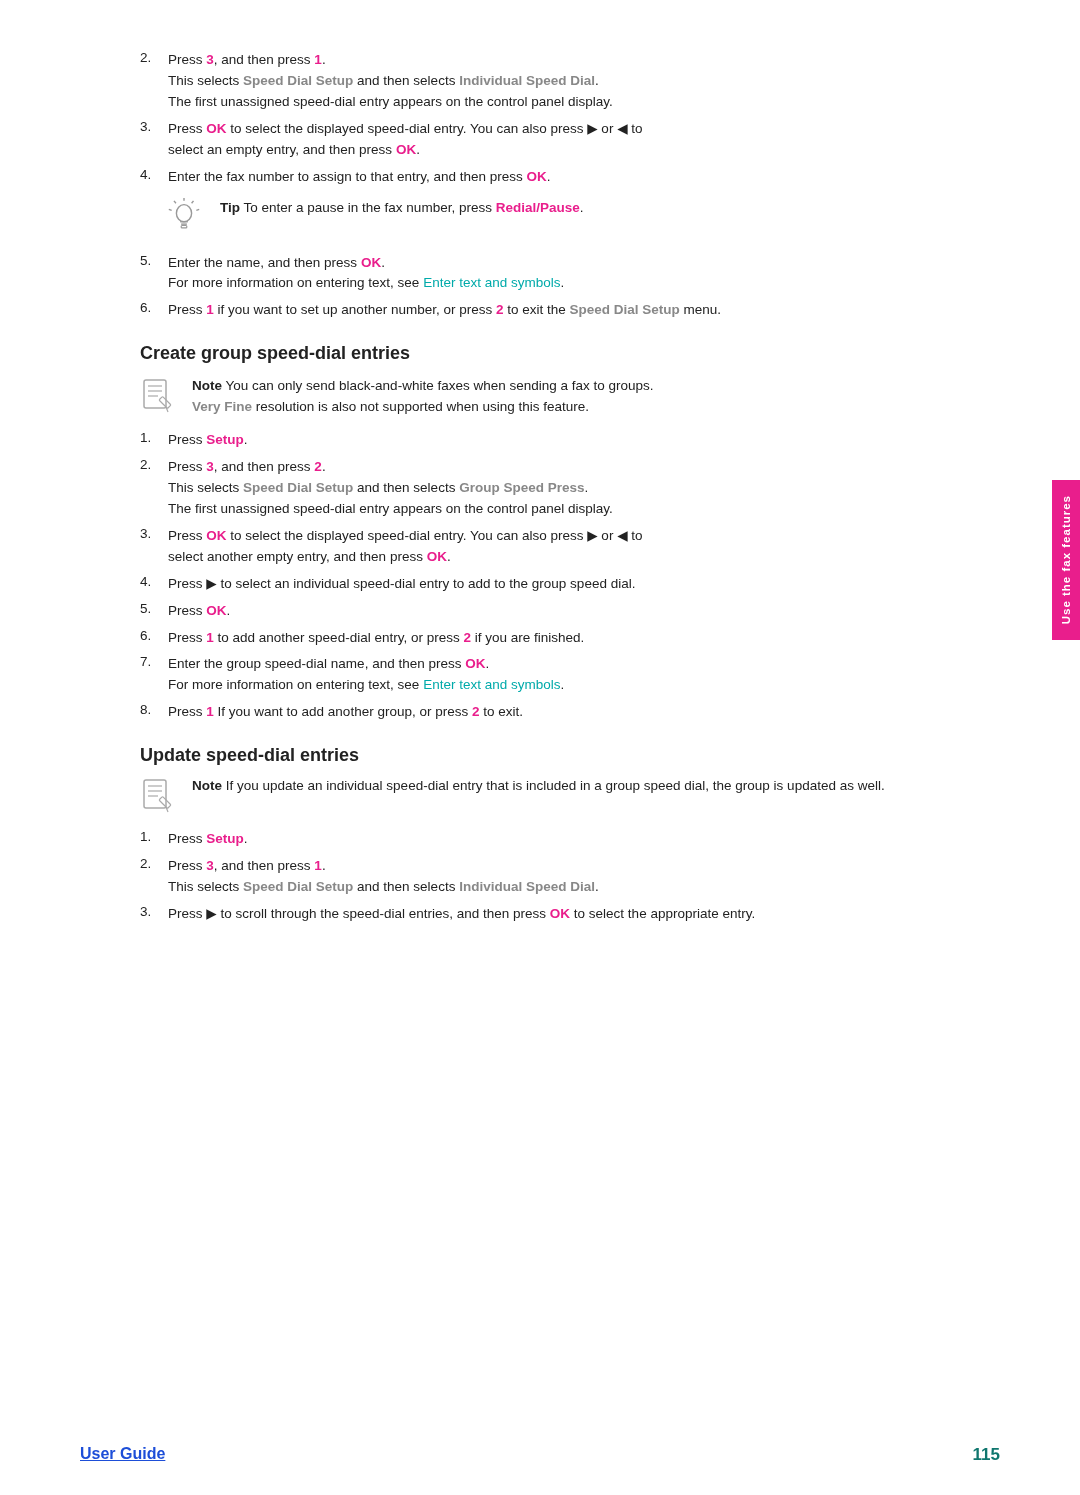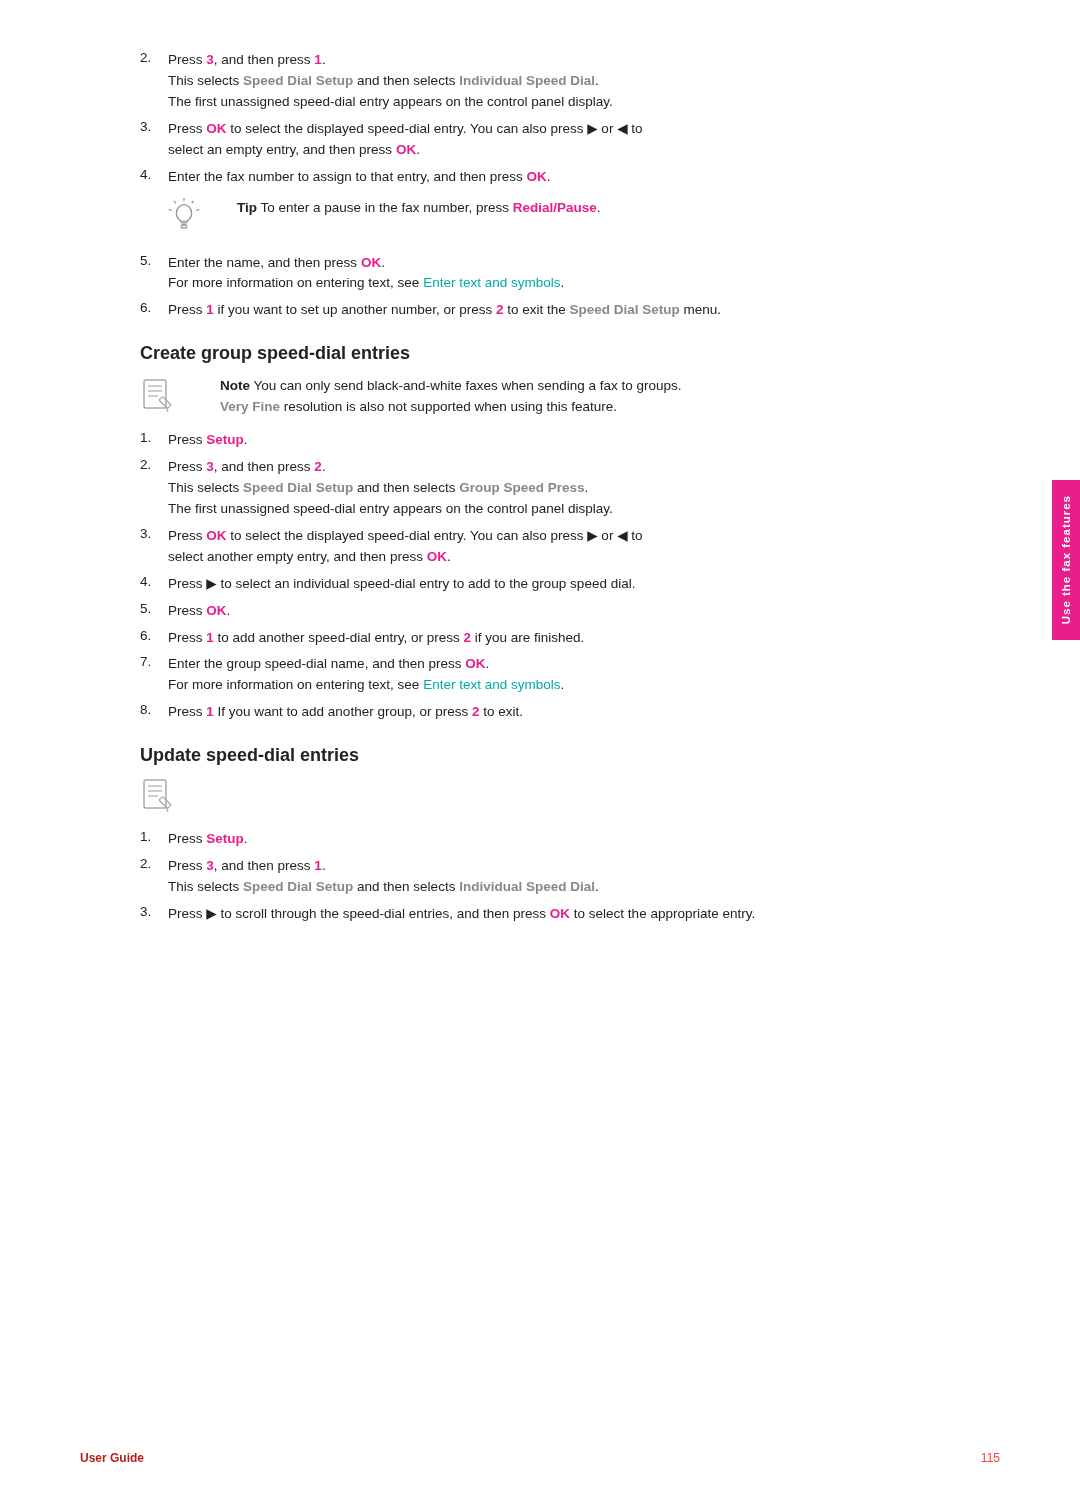--- a/index.html
+++ b/index.html
@@ -120,27 +120,29 @@
       position: absolute;
       bottom: 30px;
       left: 0;
       right: 0;
       display: flex;
       justify-content: space-between;
       padding: 0 80px;
       border-top: none;
     }
     .footer-left {
-      color: #b91c1c;
-      font-size: 12px;
+      color: #1d4ed8;
+      font-size: 16px;
       font-weight: bold;
+      text-decoration: underline;
     }
     .footer-right {
-      color: #ef4444;
-      font-size: 12px;
+      color: #0f766e;
+      font-size: 17px;
+      font-weight: bold;
     }
   </style>
 </head>
 <body>
 
 <div class="page">
 
   <div class="side-tab">
     <span class="side-tab-text">Use the fax features</span>
   </div>
@@ -167,21 +169,21 @@
       </li>
 
       <li>
         <span class="li-num">4.</span>
         <span class="li-content">
           Enter the fax number to assign to that entry, and then press <span class="pink">OK</span>.
         </span>
       </li>
     </ol>
 
-    <div class="tip-box" style="margin-left: 28px; margin-top: 4px; gap: 17px;">
+    <div class="tip-box" style="margin-left: 28px; margin-top: 4px;">
       <div class="tip-icon">
         
         <svg viewBox="0 0 32 40" width="32" height="40" xmlns="http://www.w3.org/2000/svg">
 
           <line x1="16" y1="3" x2="16" y2="0" stroke="#999" stroke-width="1.5"></line>
           <line x1="24" y1="5.5" x2="26" y2="3" stroke="#999" stroke-width="1.5"></line>
           <line x1="7.5" y1="5.5" x2="5.5" y2="3" stroke="#999" stroke-width="1.5"></line>
           <line x1="29" y1="13" x2="32" y2="12" stroke="#999" stroke-width="1.5"></line>
           <line x1="3" y1="13" x2="0" y2="12" stroke="#999" stroke-width="1.5"></line>
 
@@ -210,21 +212,21 @@
         <span class="li-num">6.</span>
         <span class="li-content">
           Press <span class="pink">1</span> if you want to set up another number, or press <span class="pink">2</span> to exit the <span class="gray-bold">Speed Dial Setup</span> menu.
         </span>
       </li>
     </ol>
 
     <div class="section-heading">Create group speed-dial entries</div>
 
 
-    <div class="note-box" style="margin-left: 0; gap: 28px;">
+    <div class="note-box" style="margin-left: 0;">
       <div class="note-icon">
         
         <svg viewBox="0 0 36 36" width="36" height="36" xmlns="http://www.w3.org/2000/svg">
           <rect x="4" y="2" width="22" height="28" rx="2" fill="none" stroke="#aaa" stroke-width="1.5"></rect>
           <line x1="8" y1="8" x2="22" y2="8" stroke="#aaa" stroke-width="1.2"></line>
           <line x1="8" y1="13" x2="22" y2="13" stroke="#aaa" stroke-width="1.2"></line>
           <line x1="8" y1="18" x2="18" y2="18" stroke="#aaa" stroke-width="1.2"></line>
 
           <rect x="19" y="22" width="5" height="12" rx="1" transform="rotate(-45 19 22)" fill="none" stroke="#aaa" stroke-width="1.2"></rect>
           <line x1="26" y1="29" x2="28" y2="34" stroke="#aaa" stroke-width="1.2"></line>
@@ -299,20 +301,23 @@
       <div class="note-icon">
         <svg viewBox="0 0 36 36" width="36" height="36" xmlns="http://www.w3.org/2000/svg">
           <rect x="4" y="2" width="22" height="28" rx="2" fill="none" stroke="#aaa" stroke-width="1.5"></rect>
           <line x1="8" y1="8" x2="22" y2="8" stroke="#aaa" stroke-width="1.2"></line>
           <line x1="8" y1="13" x2="22" y2="13" stroke="#aaa" stroke-width="1.2"></line>
           <line x1="8" y1="18" x2="18" y2="18" stroke="#aaa" stroke-width="1.2"></line>
           <rect x="19" y="22" width="5" height="12" rx="1" transform="rotate(-45 19 22)" fill="none" stroke="#aaa" stroke-width="1.2"></rect>
           <line x1="26" y1="29" x2="28" y2="34" stroke="#aaa" stroke-width="1.2"></line>
         </svg>
       </div>
+      <div class="note-text">
+        <span class="bold">Note</span>  If you update an individual speed-dial entry that is included in a group speed dial, the group is updated as well.
+      </div>
     </div>
 
     <ol class="main-list" style="margin-top: 10px;">
       <li>
         <span class="li-num">1.</span>
         <span class="li-content">
           Press <span class="pink">Setup</span>.
         </span>
       </li>
       <li>

